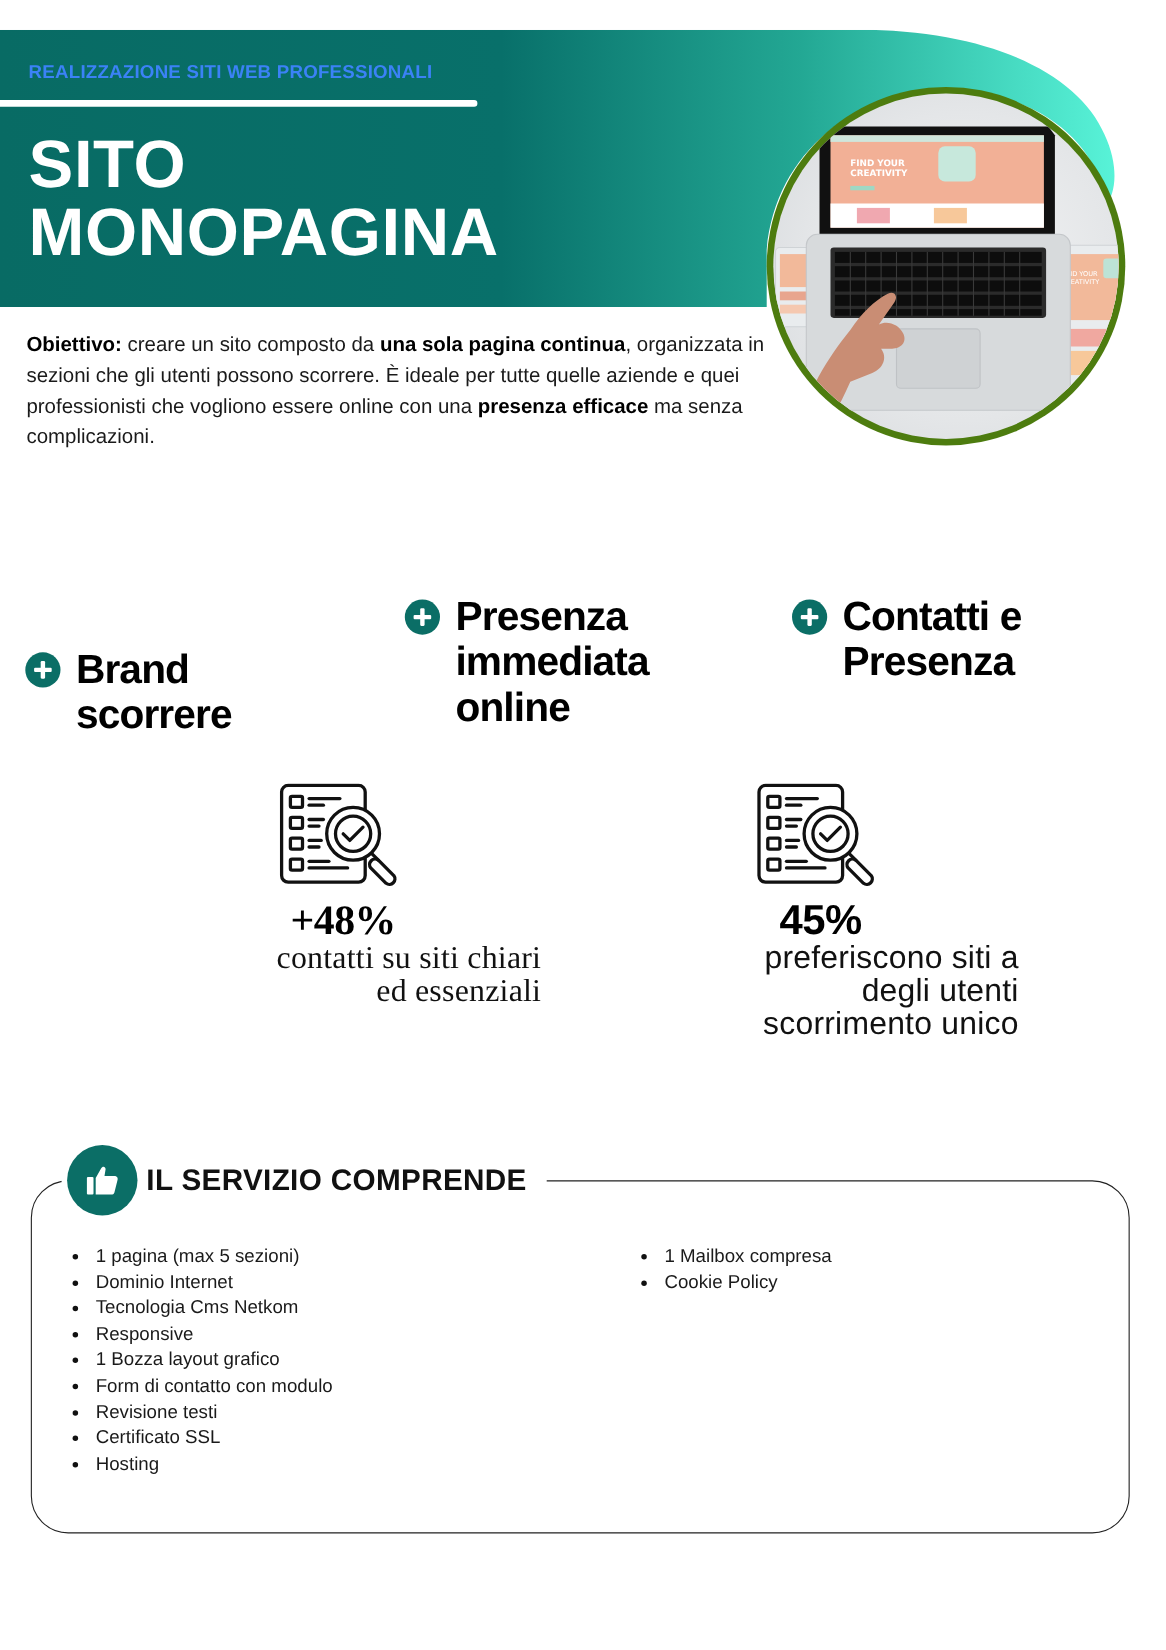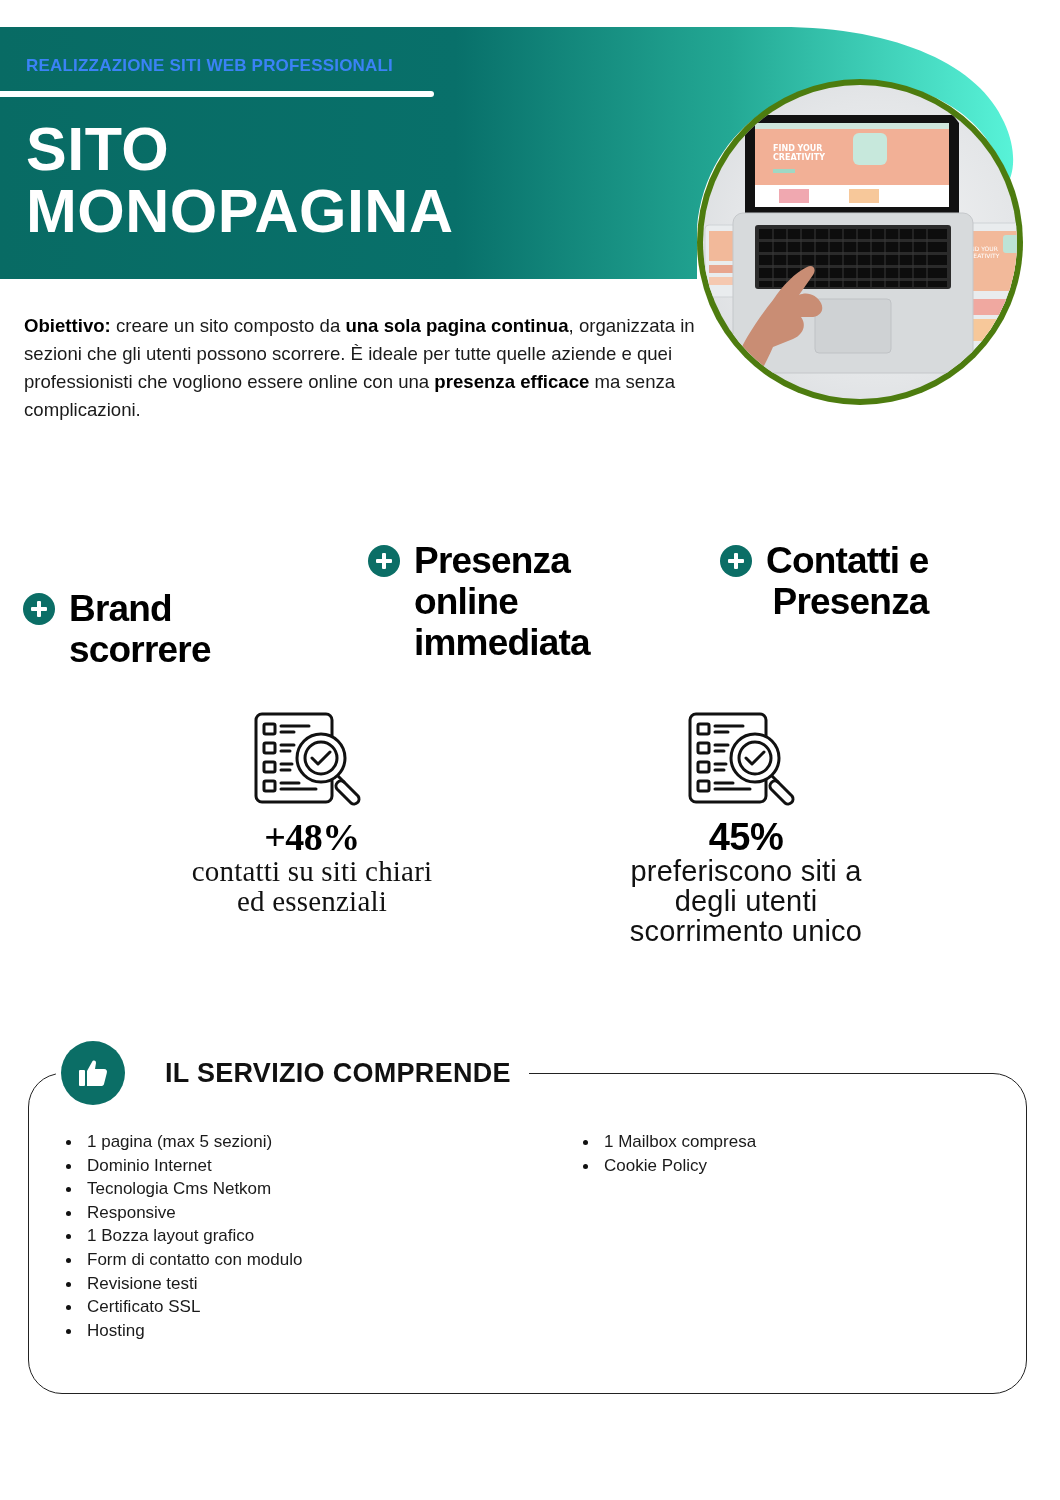--- a/index.html
+++ b/index.html
@@ -34,21 +34,21 @@
       border-radius: 50%; background: #4d7c0f; padding: 6px;
     }
     .hero-photo .photo-inner {
       width: 100%; height: 100%; border-radius: 50%; overflow: hidden;
       background: radial-gradient(circle at 55% 50%, #f3f4f5 0%, #e4e6e8 60%, #d6d9dc 100%);
       position: relative;
     }
 
     
     .intro {
-      position: absolute; left: 24px; top: 312px; width: 690px;
+      position: absolute; left: 24px; top: 299px; width: 690px;
       font-size: 18.6px; line-height: 28px; color: #1a1a1a;
     }
     .intro b { font-weight: 700; color: #000; }
 
     
     .feature {
       position: absolute; top: 540px; display: flex; align-items: flex-start;
     }
     .feature .plus {
       width: 32px; height: 32px; border-radius: 50%; background: #0b6e66;
@@ -69,30 +69,30 @@
     .stat { position: absolute; top: 712px; text-align: center; }
     .stat .stat-icon { display: block; margin: 0 auto; }
     .stat .stat-value {
       display: block; margin-top: 12px; font-weight: 700; font-size: 38px; line-height: 38px;
       color: #000; letter-spacing: -0.5px;
     }
     .stat .stat-desc {
       display: block; font-size: 29px; line-height: 30px; color: #111;
       letter-spacing: 0.2px;
     }
-    .stat .stat-desc span { display: block; }
+    .stat .stat-desc span { display: block; text-align: right; }
 
     
     .service-box {
       position: absolute; left: 28px; top: 1073px; width: 999px; height: 321px;
       border: 1.2px solid #222; border-radius: 34px;
     }
     .service-title-wrap {
       position: absolute; left: 56px; top: 1040px; height: 66px;
-      display: flex; align-items: center; background: #ffffff; padding-right: 18px; gap: 32px;
+      display: flex; align-items: center; background: #ffffff; padding-right: 18px;
     }
     .thumb-badge {
       width: 64px; height: 64px; border-radius: 50%; background: #0b6e66;
       display: flex; align-items: center; justify-content: center;
       margin-left: 5px;
     }
     .service-title {
       margin-left: 8px; font-weight: 700; font-size: 27px; color: #111; letter-spacing: 0.3px;
     }
 
@@ -196,26 +196,26 @@
   <div class="feature-label">
     <span>Brand</span>
     <span>scorrere</span>
   </div>
 </div>
 
 <div class="feature" style="left:368px;">
   <span class="plus"></span>
   <div class="feature-label">
     <span>Presenza</span>
+    <span>immediata</span>
     <span>online</span>
-    <span>immediata</span>
-  </div>
-</div>
-
-<div class="feature" style="left:720px;text-align:right;">
+  </div>
+</div>
+
+<div class="feature" style="left:720px;">
   <span class="plus"></span>
   <div class="feature-label">
     <span>Contatti e</span>
     <span>Presenza</span>
   </div>
 </div>
 
 <div class="stat" style="left:132px; width:360px;font-family:Liberation Serif, serif;">
   <svg class="stat-icon" width="116" height="94" viewBox="0 0 116 94">
     <g fill="none" stroke="#111" stroke-width="3" stroke-linecap="round" stroke-linejoin="round">

